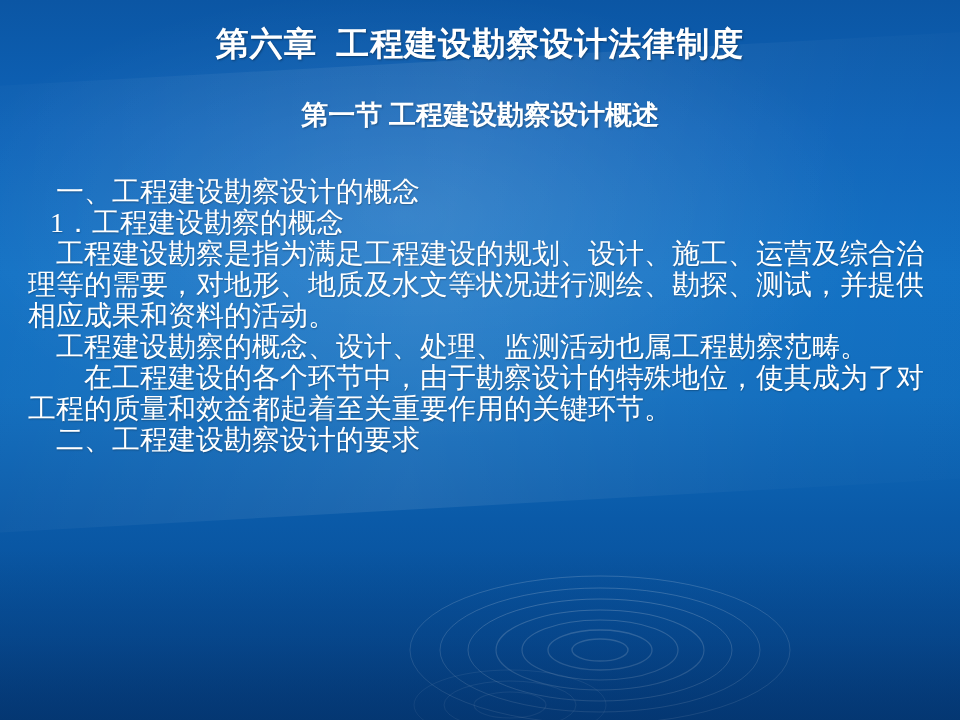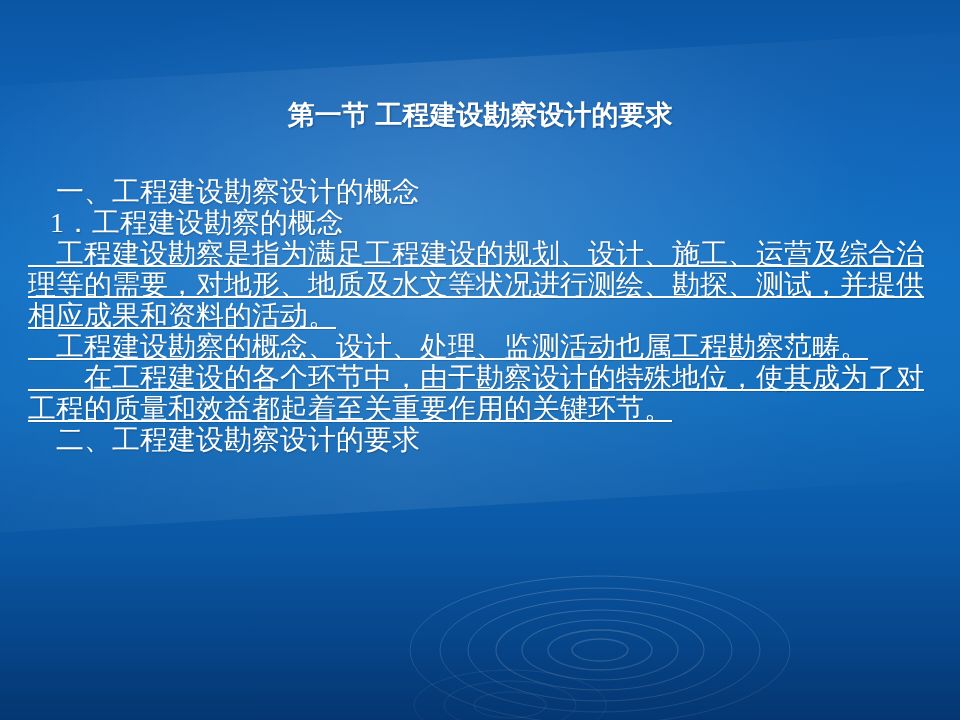--- a/index.html
+++ b/index.html
@@ -101,21 +101,21 @@
     font-size: 28px;
     line-height: 31px;
     text-shadow: 0.5px 0.5px 1.5px rgba(0,0,0,0.28);
   }
   .para {
     margin: 0 0 0 0;
     white-space: pre-wrap;
   }
   .i1 { text-indent: 0; padding-left: 28px; }
   .i2 { text-indent: 0; padding-left: 22px; }
-  .i0 { text-indent: 0; padding-left: 0; text-decoration: underline; }
+  .i0 { text-indent: 0; padding-left: 0; }
 </style>
 </head>
 <body>
 
 <div id="slide">
 
   <div class="band"></div>
   <div class="band2"></div>
 
   <div class="ripples">
@@ -134,22 +134,23 @@
         <ellipse cx="120" cy="205" rx="66" ry="24" stroke-width="1.0"></ellipse>
         <ellipse cx="120" cy="205" rx="96" ry="35" stroke-width="0.9"></ellipse>
       </g>
     </svg>
   </div>
 
   <div class="bottom-shade"></div>
 
   <div class="content">
 
+    <div class="slide-title">第六章  工程建设勘察设计法律制度</div>
 
-    <div class="slide-subtitle">第一节 工程建设勘察设计的要求</div>
+    <div class="slide-subtitle">第一节 工程建设勘察设计概述</div>
 
     <div class="body-block">
       <p class="para i1">一、工程建设勘察设计的概念</p>
       <p class="para i2">1．工程建设勘察的概念</p>
       <p class="para i0">　工程建设勘察是指为满足工程建设的规划、设计、施工、运营及综合治理等的需要，对地形、地质及水文等状况进行测绘、勘探、测试，并提供相应成果和资料的活动。</p>
       <p class="para i0">　工程建设勘察的概念、设计、处理、监测活动也属工程勘察范畴。</p>
       <p class="para i0">　　在工程建设的各个环节中，由于勘察设计的特殊地位，使其成为了对工程的质量和效益都起着至关重要作用的关键环节。</p>
       <p class="para i1">二、工程建设勘察设计的要求</p>
     </div>
 

